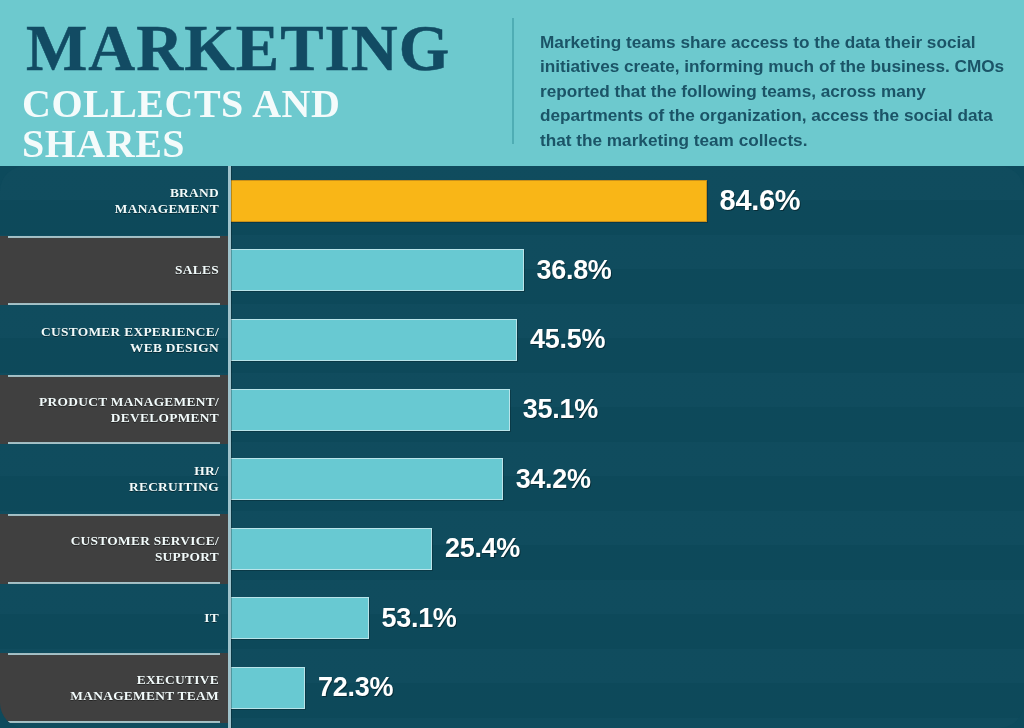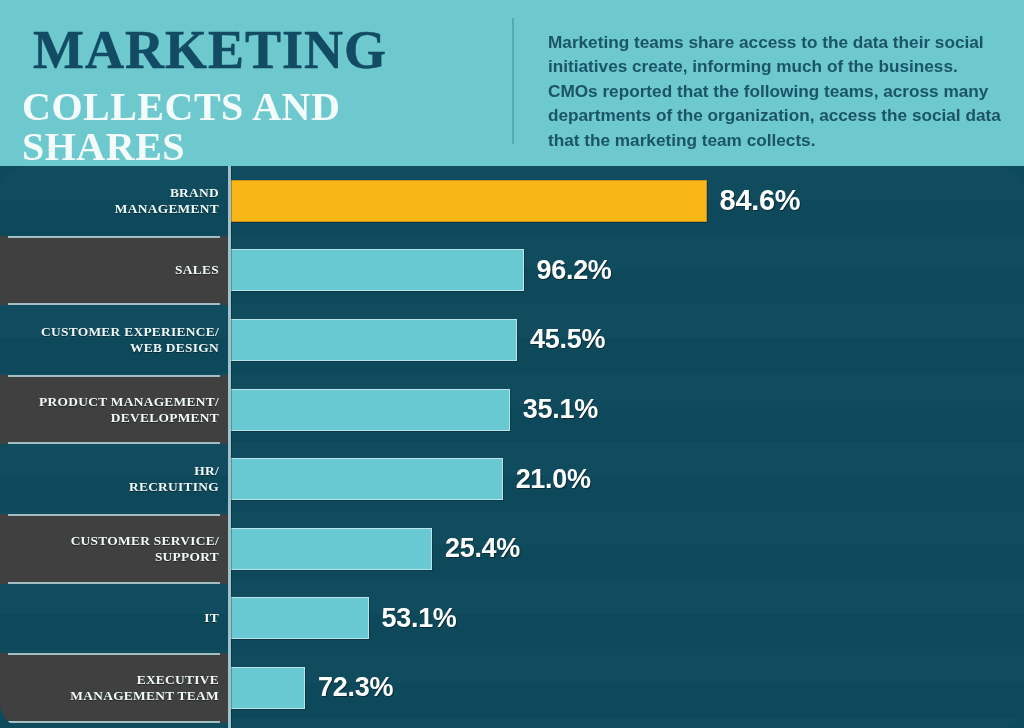--- a/index.html
+++ b/index.html
@@ -31,25 +31,25 @@
   }
   .header-left {
     width: 512px;
     padding: 14px 28px 0 22px;
     box-sizing: border-box;
     text-align: left;
   }
   .title-main {
     font-family: "Liberation Serif", serif;
     font-weight: 700;
-    font-size: 54px;
+    font-size: 65px;
     line-height: 0.95;
     letter-spacing: 1px;
     color: #124b63;
-    margin: 11px;
+    margin: 4px;
     text-transform: uppercase;
     -webkit-text-stroke: 0.5px #124b63;
   }
   .title-sub {
     font-family: "Liberation Serif", serif;
     font-weight: 700;
     font-size: 40px;
     line-height: 1.0;
     letter-spacing: 0.5px;
     color: #f4fbfb;
@@ -68,21 +68,21 @@
 
   .header-divider {
     width: 2px;
     background: #4fadb4;
     margin: 18px 0 22px 0;
     flex: 0 0 2px;
   }
 
   .header-right {
     flex: 1;
-    padding: 30px 18px 0 34px;
+    padding: 30px 18px 0 26px;
     box-sizing: border-box;
   }
   .header-desc {
     font-family: "Liberation Sans", sans-serif;
     font-size: 17.2px;
     line-height: 1.42;
     color: #1b5467;
     font-weight: 600;
     margin: 0;
   }
@@ -245,21 +245,21 @@
           </div>
         </div>
         <div class="row band">
           <div class="label-cell">
             <div class="sep top"></div>
             <div class="sep bottom"></div>
             <div class="label-text">Sales</div>
           </div>
           <div class="bar-cell">
             <div class="bar" style="width: 295.504px;"></div>
-            <div class="bar-value">96.2%</div>
+            <div class="bar-value">36.8%</div>
           </div>
         </div>
         <div class="row">
           <div class="label-cell">
             <div class="label-text">Customer Experience/
 Web Design</div>
           </div>
           <div class="bar-cell">
             <div class="bar" style="width: 289.08px;"></div>
             <div class="bar-value">45.5%</div>
@@ -277,21 +277,21 @@
             <div class="bar-value">35.1%</div>
           </div>
         </div>
         <div class="row">
           <div class="label-cell">
             <div class="label-text">HR/
 Recruiting</div>
           </div>
           <div class="bar-cell">
             <div class="bar" style="width: 274.626px;"></div>
-            <div class="bar-value">21.0%</div>
+            <div class="bar-value">34.2%</div>
           </div>
         </div>
         <div class="row band">
           <div class="label-cell">
             <div class="sep top"></div>
             <div class="sep bottom"></div>
             <div class="label-text">Customer Service/
 Support</div>
           </div>
           <div class="bar-cell">

